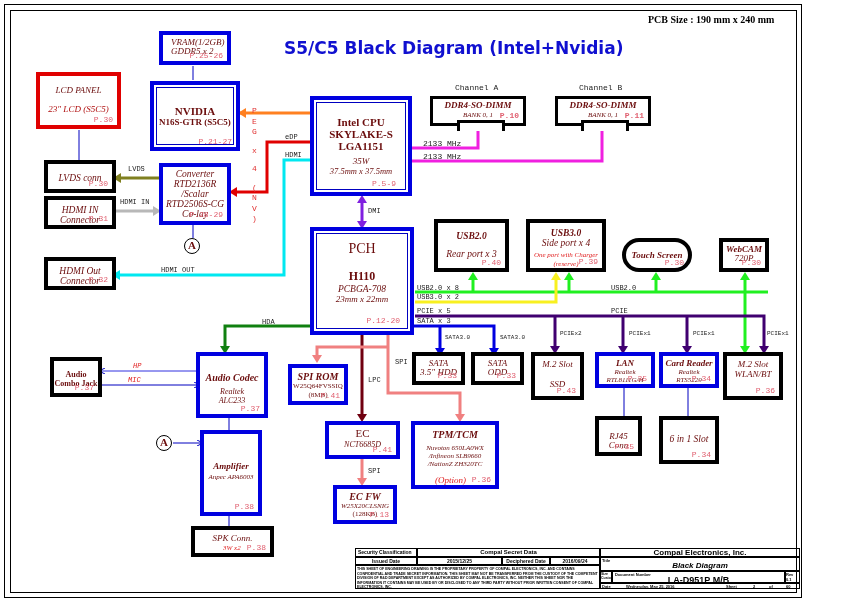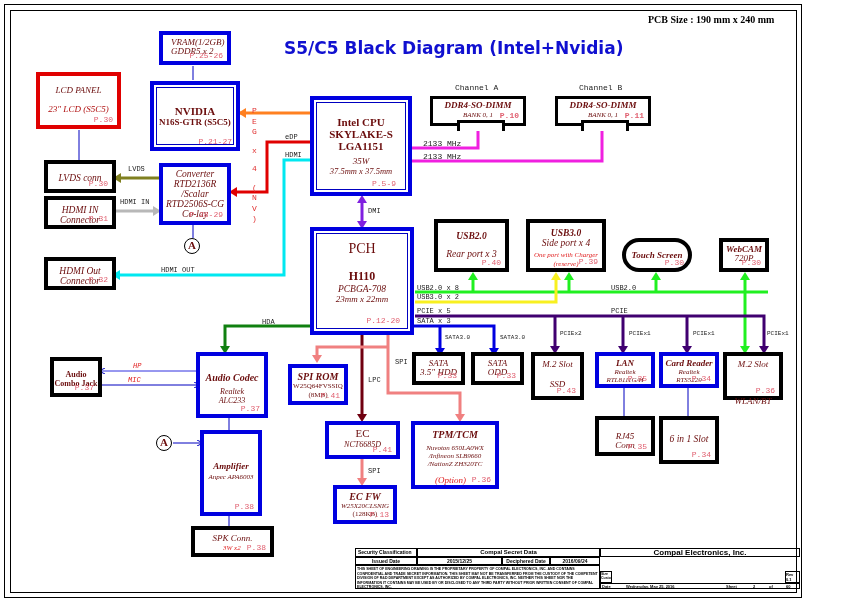--- a/index.html
+++ b/index.html
@@ -311,25 +311,25 @@
 
 <div class="box blue" style="left:659px;top:352px;width:60px;height:36px;font-size:7px;line-height:8px;padding-top:2px;">
   <span class="t" style="font-weight:bold;font-size:9px;line-height:10px;">Card Reader</span>
   <span class="t">Realtek</span>
   <span class="t">RTS5229</span>
   <span class="pg">P.34</span>
 </div>
 
 <div class="box black" style="left:723px;top:352px;width:60px;height:48px;font-size:9px;padding-top:3px;">
   <span class="t">M.2 Slot</span>
-  <span class="t" style="margin-top:27px;text-align:center;">WLAN/BT</span>
+  <span class="t" style="margin-top:0;text-align:center;">WLAN/BT</span>
   <span class="pg">P.36</span>
 </div>
 
-<div class="box black" style="left:595px;top:416px;width:60px;height:40px;font-size:9px;line-height:9px;padding-top:12px;">
+<div class="box black" style="left:595px;top:416px;width:47px;height:40px;font-size:9px;line-height:9px;padding-top:12px;">
   <span class="t">RJ45</span>
   <span class="t">Conn</span>
   <span class="pg">P.35</span>
 </div>
 
 <div class="box black" style="left:659px;top:416px;width:60px;height:48px;font-size:9.5px;padding-top:14px;">
   <span class="t">6 in 1 Slot</span>
   <span class="pg">P.34</span>
 </div>
 
@@ -372,23 +372,31 @@
 
 <div style="position:absolute;left:355px;top:548px;width:445px;height:48px;">
   <div class="tbcell" style="left:0;top:0;width:62px;height:9px;font-size:5px;padding-left:2px;">Security Classification</div>
   <div class="tbcell" style="left:62px;top:0;width:183px;height:9px;font-size:6px;text-align:center;">Compal Secret Data</div>
   <div class="tbcell" style="left:0;top:9px;width:62px;height:8px;font-size:5px;text-align:center;">Issued Date</div>
   <div class="tbcell" style="left:62px;top:9px;width:85px;height:8px;font-size:5px;text-align:center;">2015/12/25</div>
   <div class="tbcell" style="left:147px;top:9px;width:48px;height:8px;font-size:5px;text-align:center;">Deciphered Date</div>
   <div class="tbcell" style="left:195px;top:9px;width:50px;height:8px;font-size:5px;text-align:center;">2016/09/24</div>
   <div class="tbcell" style="left:0;top:17px;width:245px;height:24px;font-size:3.6px;line-height:4.5px;white-space:normal;padding:1px;">THIS SHEET OF ENGINEERING DRAWING IS THE PROPRIETARY PROPERTY OF COMPAL ELECTRONICS, INC. AND CONTAINS CONFIDENTIAL AND TRADE SECRET INFORMATION. THIS SHEET MAY NOT BE TRANSFERRED FROM THE CUSTODY OF THE COMPETENT DIVISION OF R&amp;D DEPARTMENT EXCEPT AS AUTHORIZED BY COMPAL ELECTRONICS, INC. NEITHER THIS SHEET NOR THE INFORMATION IT CONTAINS MAY BE USED BY OR DISCLOSED TO ANY THIRD PARTY WITHOUT PRIOR WRITTEN CONSENT OF COMPAL ELECTRONICS, INC.</div>
   <div class="tbcell" style="left:245px;top:0;width:200px;height:9px;font-size:8px;line-height:8px;text-align:center;">Compal Electronics, Inc.</div>
+  <div class="tbcell" style="left:245px;top:9px;width:200px;height:14px;">
+    <span style="position:absolute;left:1px;top:0;font-size:4px;">Title</span>
+    <span style="position:absolute;left:0;right:0;top:3px;text-align:center;font-size:8px;font-style:italic;">Black Diagram</span>
+  </div>
   <div class="tbcell" style="left:245px;top:23px;width:12px;height:12px;font-size:3.5px;">
     <span class="t">Size</span>
     <span class="t">Custom</span>
+  </div>
+  <div class="tbcell" style="left:257px;top:23px;width:173px;height:12px;">
+    <span style="position:absolute;left:2px;top:0;font-size:4px;">Document Number</span>
+    <span style="position:absolute;left:0;right:0;top:3px;text-align:center;font-size:9px;">LA-D951P M/B</span>
   </div>
   <div class="tbcell" style="left:430px;top:23px;width:15px;height:12px;font-size:4px;">
     <span class="t">Rev</span>
     <span class="t">0.1</span>
   </div>
   <div class="tbcell" style="left:245px;top:35px;width:200px;height:6px;font-size:4px;line-height:5px;">
     <span style="position:absolute;left:1px;">Date</span>
     <span style="position:absolute;left:25px;">Wednesday, May 25, 2016</span>
     <span style="position:absolute;left:125px;">Sheet</span>
     <span style="position:absolute;left:152px;">2</span>

